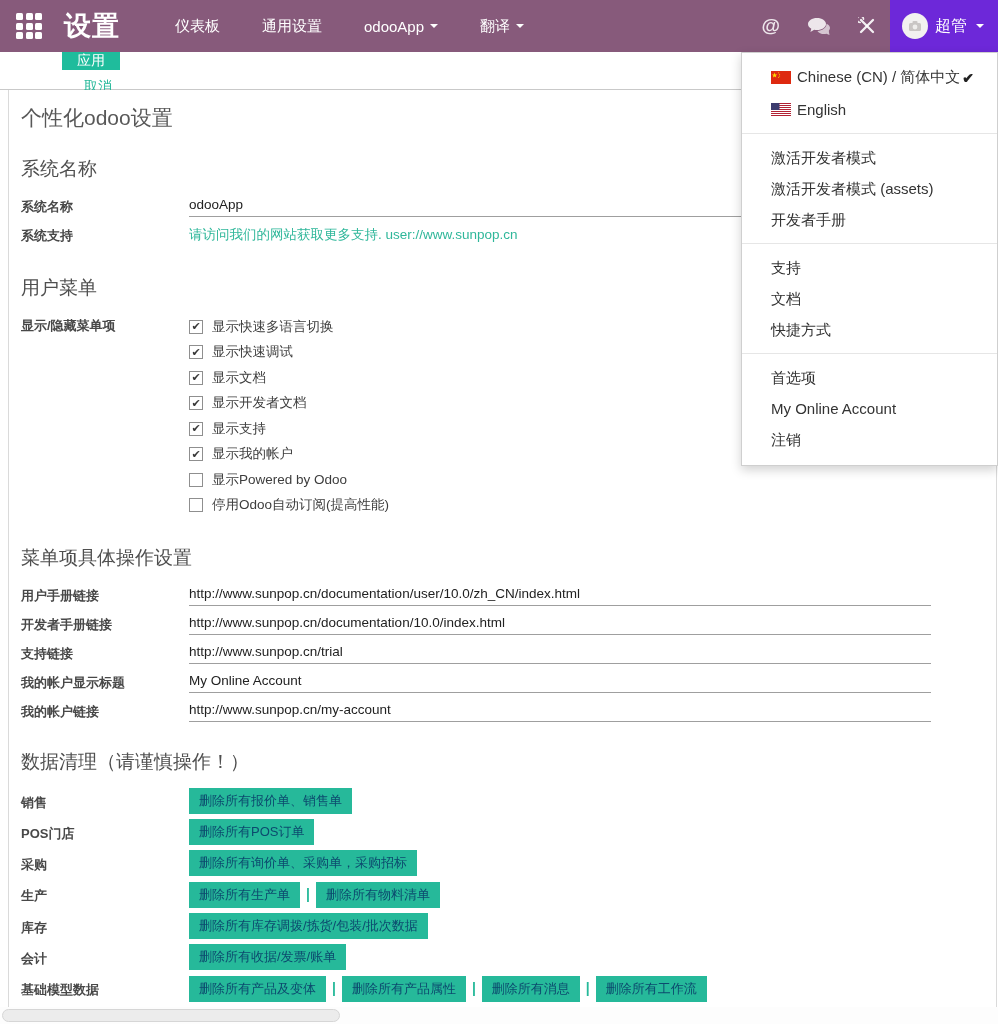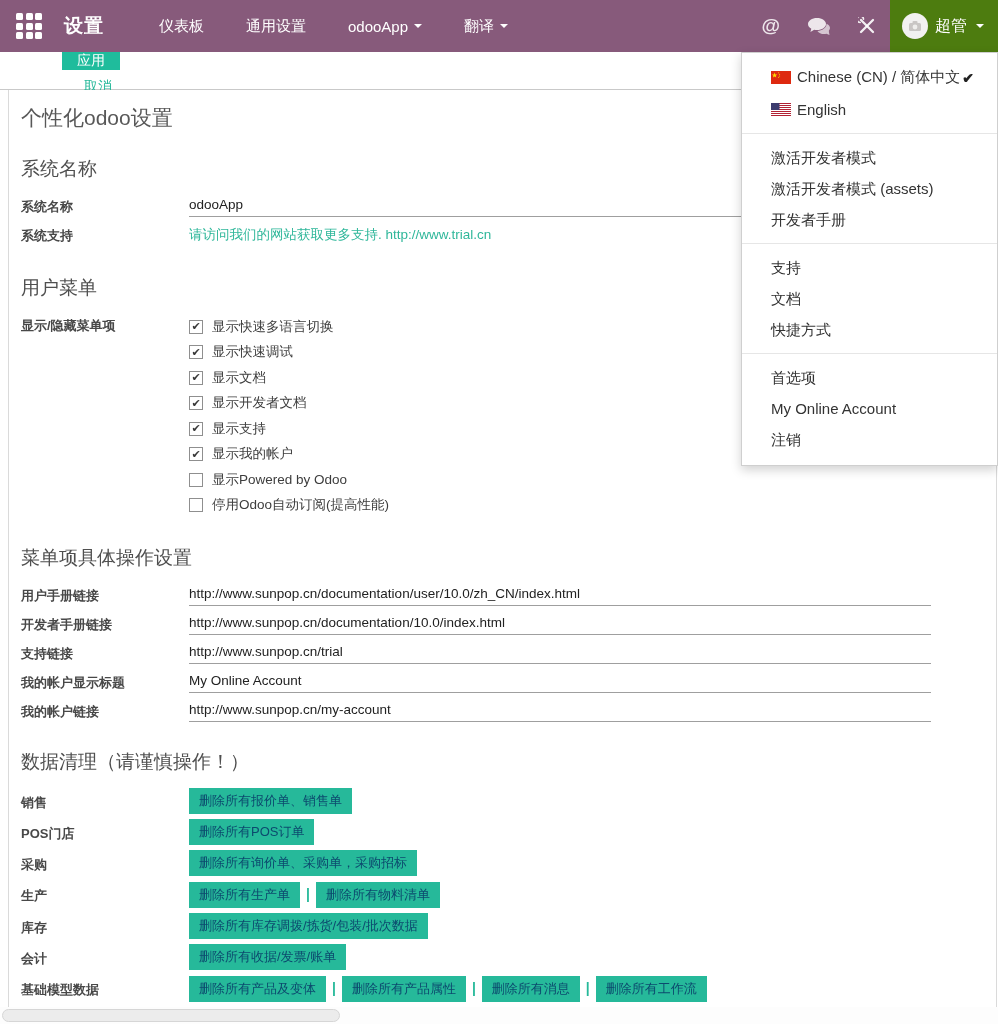--- a/index.html
+++ b/index.html
@@ -9,30 +9,30 @@
     background: #ffffff; font-family: "Liberation Sans", sans-serif; color:#333;
   }
 
   
   .navbar {
     height: 52px; background:#875A7B; display:flex; align-items:stretch; color:#fff;
   }
   .apps-btn { display:flex; align-items:center; padding:0 4px 0 16px; cursor:pointer; }
   .apps-grid { display:grid; grid-template-columns:repeat(3,7px); grid-template-rows:repeat(3,7px); gap:2.5px; }
   .apps-grid i { background:#fff; border-radius:1.5px; }
-  .nav-title { display:flex; align-items:center; font-size:19px; font-weight:bold; padding:0 20px 0 18px; letter-spacing:1px; }
+  .nav-title { display:flex; align-items:center; font-size:27px; font-weight:bold; padding:0 20px 0 18px; letter-spacing:1px; }
   .nav-menu { display:flex; align-items:stretch; margin-left:18px;gap:8px; }
   .nav-item { display:flex; align-items:center; padding:0 17px; font-size:15px; cursor:pointer; white-space:nowrap; }
   .caret { width:0; height:0; border-left:4px solid transparent; border-right:4px solid transparent;
            border-top:4px solid #fff; display:inline-block; margin-left:6px; }
   .nav-spacer { flex:1; }
   .systray { display:flex; align-items:stretch; }
   .tray-item { display:flex; align-items:center; padding:0 14px; cursor:pointer; color:rgba(255,255,255,.85); }
   .at-glyph { font-size:19px; font-weight:bold; }
-  .user-zone { background:#4d7c0f; display:flex; align-items:center; padding:0 14px 0 12px; cursor:pointer; }
+  .user-zone { background:#6d28d9; display:flex; align-items:center; padding:0 14px 0 12px; cursor:pointer; }
   .avatar { width:26px; height:26px; border-radius:50%; background:#f2f1f0; display:flex; align-items:center; justify-content:center; margin-right:7px; }
   .user-name { font-size:16px; }
   .user-zone .caret { margin-left:9px; }
 
   
   .statusbar { height:38px; border-bottom:1px solid #c9c9c9; display:flex; align-items:flex-start; background:#fff; padding-left:62px; position:relative;flex-direction:column;}
   .btn-apply { background:#1FBC9C; color:#fff; border:none; font-size:14px; padding:0 15px; height:33px; cursor:pointer; font-family:inherit; }
   .link-cancel { color:#26B99A; font-size:14px; margin-left:22px; line-height:33px; cursor:pointer; }
 
   
@@ -143,21 +143,21 @@
   <h1 class="page-title">个性化odoo设置</h1>
 
   <h2 class="section-title first">系统名称</h2>
   <div id="system-fields">
       <div class="frow">
         <div class="flabel">系统名称</div>
         <div class="fvalue underlined">odooApp</div>
       </div>
       <div class="frow">
         <div class="flabel">系统支持</div>
-        <div class="fvalue green-text">请访问我们的网站获取更多支持. http://www.trial.cn</div>
+        <div class="fvalue green-text">请访问我们的网站获取更多支持. user://www.sunpop.cn</div>
       </div>
     </div>
 
   <h2 class="section-title">用户菜单</h2>
   <div class="frow">
     <div class="flabel">显示/隐藏菜单项</div>
     <div class="cb-list" id="cb-list">
         <div class="cb-row">
           <span class="cbox">✔</span>
           <span class="cb-label">显示快速多语言切换</span>

